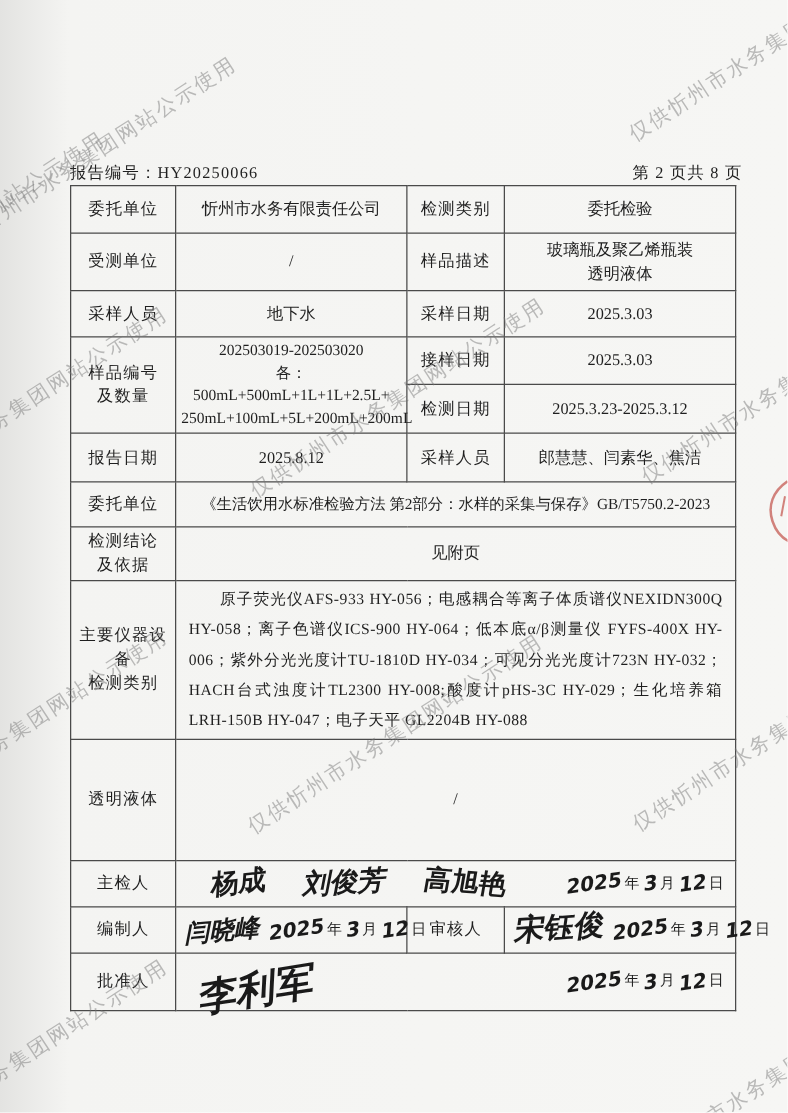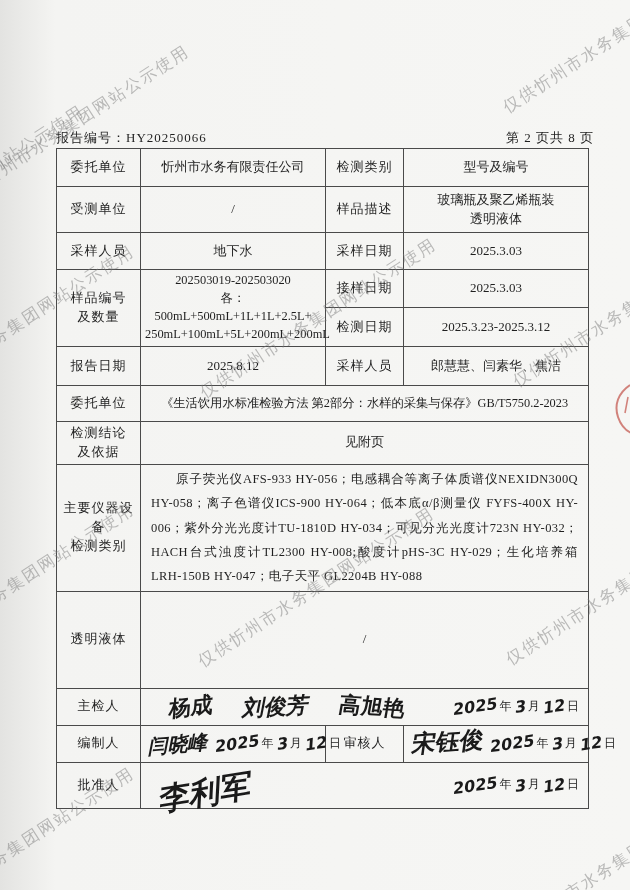--- a/index.html
+++ b/index.html
@@ -84,21 +84,21 @@
           <col style="width:185px">
           <col style="width:78px">
           <col style="width:185px">
         </colgroup>
 
       <tbody>
           <tr style="height:38px">
         <td class="lbl">委托单位</td>
         <td>忻州市水务有限责任公司</td>
         <td class="lbl">检测类别</td>
-        <td>型号及编号</td>
+        <td>委托检验</td>
       </tr>
 
       <tr style="height:46px">
         <td class="lbl">受测单位</td>
         <td>/</td>
         <td class="lbl">样品描述</td>
         <td class="prewrap">玻璃瓶及聚乙烯瓶装
 透明液体</td>
       </tr>
 

